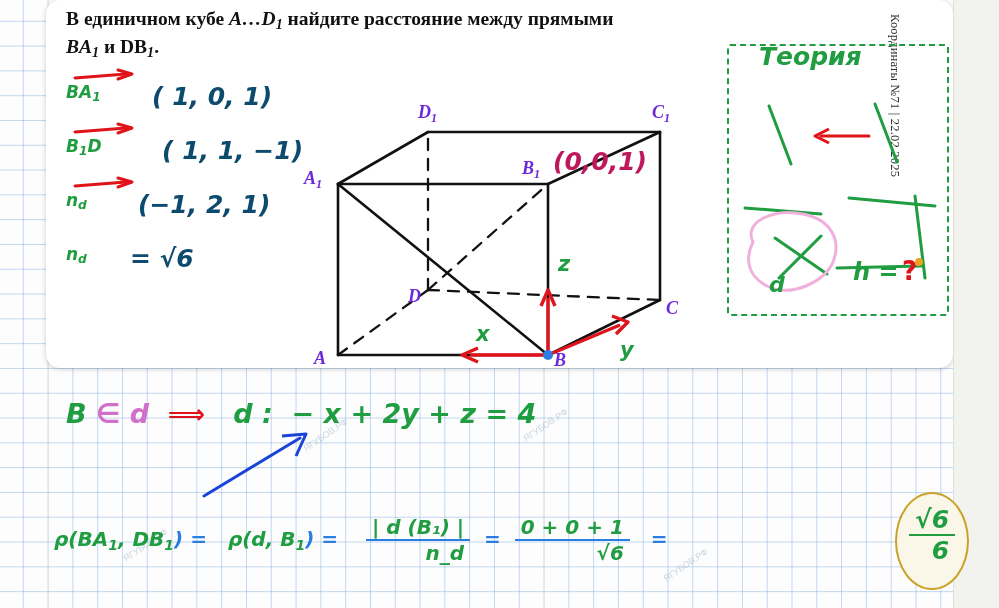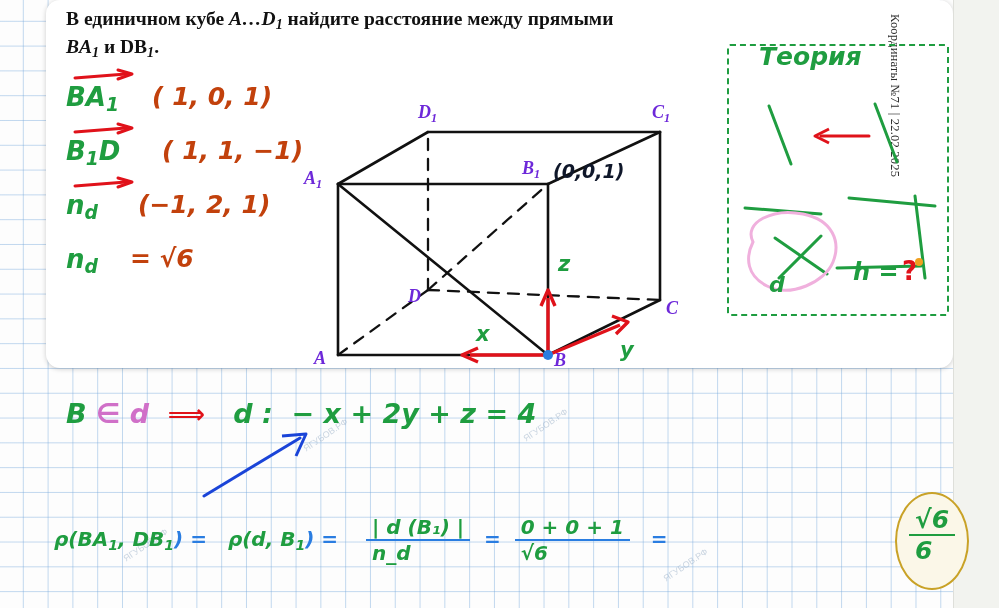--- a/index.html
+++ b/index.html
@@ -70,25 +70,25 @@
     font-style:italic;
     font-weight:bold;
   }
 
   
   #left-col { position:absolute; left:66px; top:72px; width:300px; }
   .lrow { position:relative; height:54px; }
   .g { color:#1f9d40; }
   .lrow .lbl {
     position:absolute; left:0; top:10px;
-    font-size:26px;
+    font-size:17px;
   }
   .lrow .vec {
     position:absolute; left:86px; top:10px;
-    font-size:25px; color:#c2410c;
+    font-size:25px; color:#0c4a6e;
   }
   .lrow .arrow {
     position:absolute; left:8px; top:-2px;
     width:62px; height:12px;
   }
 
   
   #cube { position:absolute; left:300px; top:50px; width:420px; height:320px; }
 
   
@@ -101,24 +101,24 @@
   .vlabel .s { font-size:0.68em; vertical-align:-0.3em; font-style:italic; }
 
   .axlabel {
     position:absolute;
     font-family:"DejaVu Sans", sans-serif;
     font-style:italic; font-weight:bold;
     font-size:21px; color:#1f9d40;
   }
 
   #coord001 {
-    position:absolute; left:253px; top:110px;
-    font-family:"DejaVu Sans", sans-serif;
-    font-style:italic; font-weight:bold;
-    font-size:19px; color:#0f172a;
+    position:absolute; left:253px; top:97px;
+    font-family:"DejaVu Sans", sans-serif;
+    font-style:italic; font-weight:bold;
+    font-size:25px; color:#be185d;
   }
 
   
   #theory {
     position:absolute; left:727px; top:44px; width:222px; height:272px;
     border:2.5px dashed #1f9d40;
     border-radius:3px;
     background:transparent;
   }
   #theory-title {
@@ -162,21 +162,21 @@
   #line2 {
     position:absolute; left:54px; top:515px;
     font-family:"DejaVu Sans", sans-serif;
     font-style:italic; font-weight:bold;
     font-size:20px;
     color:#1f9d40;
     white-space:nowrap;
   }
   .eq { color:#2a7de1; }
 
-  .frac { display:inline-block; text-align:left; vertical-align:middle; }
+  .frac { display:inline-block; text-align:right; vertical-align:middle; }
   .frac .num { display:block; padding:0 6px; }
   .frac .den { display:block; padding:0 6px; border-top:2.5px solid #2a7de1; }
   .frac.green .den { border-top-color:#1f9d40; }
 
   #answer-ellipse {
     position:absolute; left:895px; top:492px;
     width:74px; height:98px;
     border:2.5px solid #c9a227;
     border-radius:50%;
     background:#fbf7e8;

